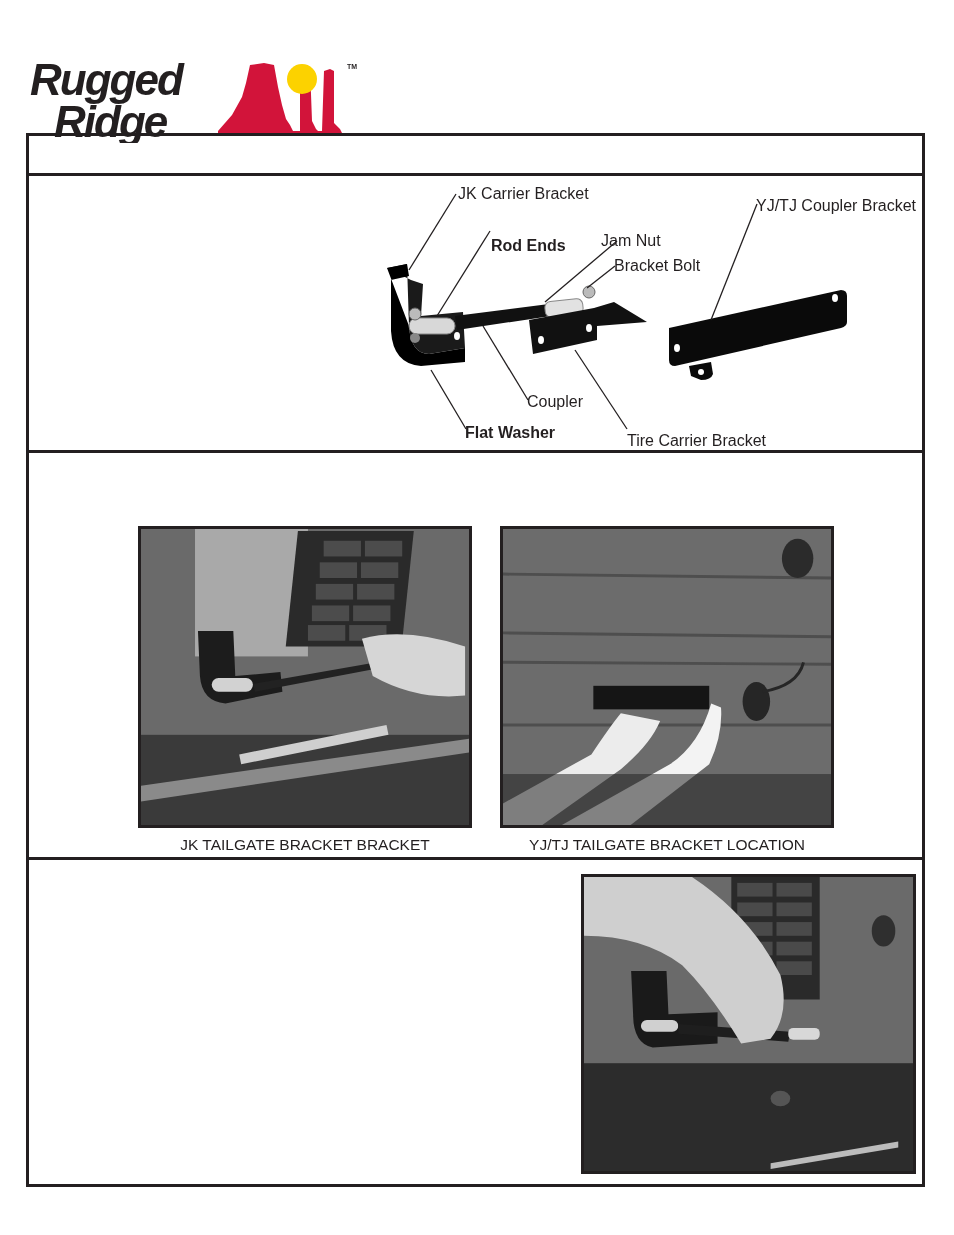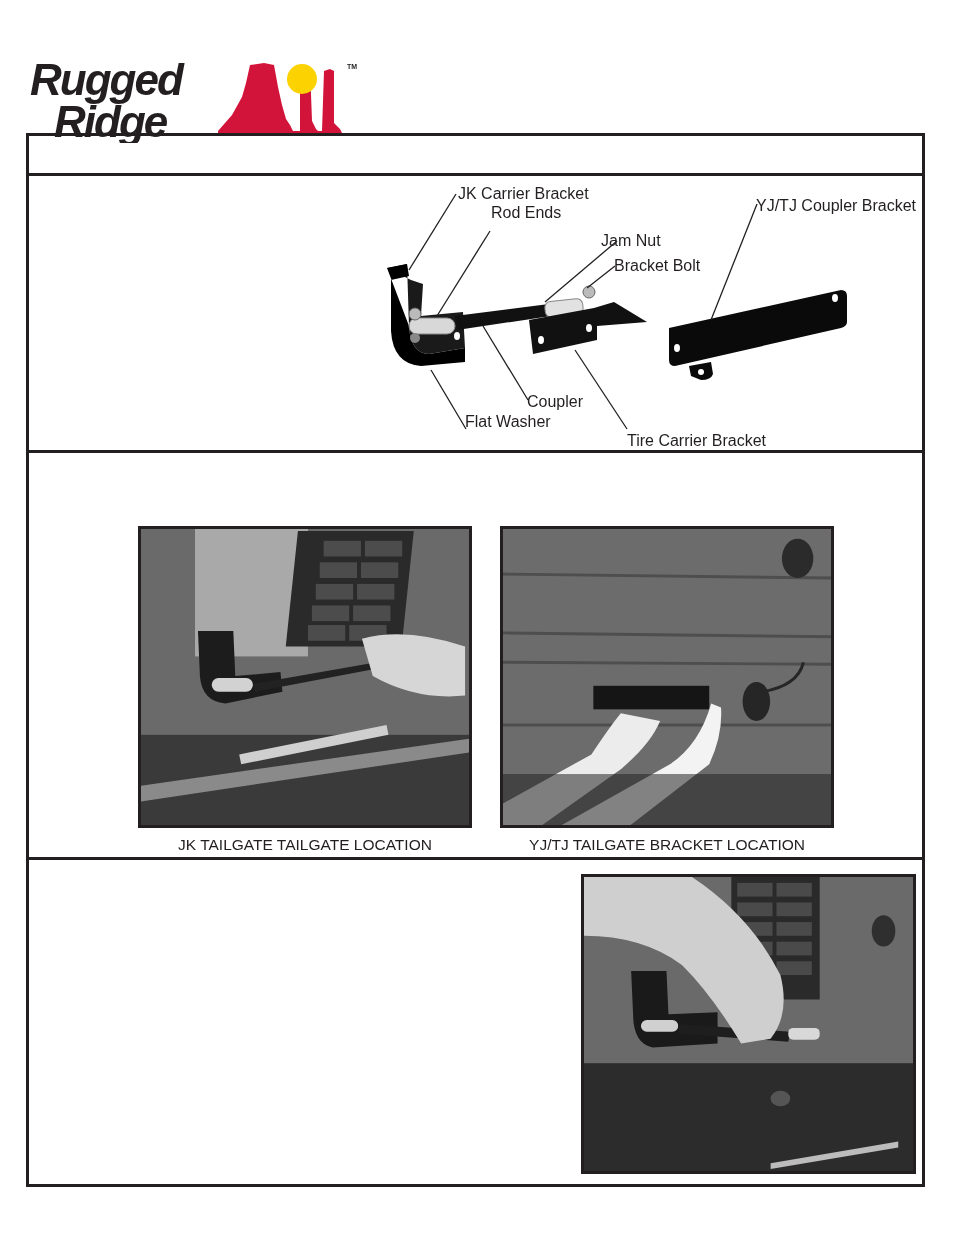--- a/index.html
+++ b/index.html
@@ -75,26 +75,26 @@
           <line x1="461" y1="55" x2="408" y2="140"></line>
           <line x1="588" y1="65" x2="516" y2="126"></line>
           <line x1="586" y1="90" x2="558" y2="112"></line>
           <line x1="728" y1="28" x2="682" y2="144"></line>
           <line x1="499" y1="224" x2="454" y2="150"></line>
           <line x1="437" y1="253" x2="402" y2="194"></line>
           <line x1="598" y1="253" x2="546" y2="174"></line>
         </g>
       </svg>
       <span class="callout" style="left:429px; top:10px;">JK Carrier Bracket</span>
-      <span class="callout" style="left:462px; top:29px;">Rod Ends</span>
+      <span class="callout" style="left:462px; top:62px;font-weight:bold;">Rod Ends</span>
       <span class="callout" style="left:572px; top:57px;">Jam Nut</span>
       <span class="callout" style="left:585px; top:82px;">Bracket Bolt</span>
       <span class="callout" style="left:727px; top:22px;">YJ/TJ Coupler Bracket</span>
       <span class="callout" style="left:498px; top:218px;">Coupler</span>
-      <span class="callout" style="left:436px; top:238px;">Flat Washer</span>
+      <span class="callout" style="left:436px; top:249px;font-weight:bold;">Flat Washer</span>
       <span class="callout" style="left:598px; top:249px;margin-top:8px;">Tire Carrier Bracket</span>
     </div>
     <span></span>
   </div>
 
   <div class="row row-locations">
     <span></span>
 
     <div class="photo" style="left:109px; top:73px; width:334px; height:302px;">
       <svg viewBox="0 0 334 302" preserveAspectRatio="none">
@@ -115,21 +115,21 @@
         </g>
         <path d="M58 104 L94 104 L96 150 L142 146 L144 166 L86 178 Q62 176 60 150 Z" fill="#1c1c1c"></path>
         <rect x="72" y="152" width="42" height="14" rx="7" fill="#d2d2d2"></rect>
         <path d="M114 158 L240 136 L242 142 L116 166 Z" fill="#222"></path>
         <path d="M225 112 Q270 100 330 120 L330 170 Q280 175 236 150 Z" fill="#d6d6d6"></path>
         <rect x="0" y="210" width="334" height="92" fill="#3a3a3a"></rect>
         <path d="M0 262 L334 214 L334 228 L0 278 Z" fill="#8a8a8a"></path>
         <path d="M100 230 L250 200 L252 210 L102 240 Z" fill="#cfcfcf"></path>
       </svg>
     </div>
-    <div class="caption" style="left:109px; top:383px; width:334px;">JK TAILGATE TAILGATE LOCATION</div>
+    <div class="caption" style="left:109px; top:383px; width:334px;">JK TAILGATE BRACKET BRACKET</div>
 
     <div class="photo" style="left:471px; top:73px; width:334px; height:302px;">
       <svg viewBox="0 0 334 302" preserveAspectRatio="none">
         <rect width="334" height="302" fill="#6c6c6c"></rect>
         <g stroke="#4e4e4e" stroke-width="3">
           <line x1="0" y1="46" x2="334" y2="50"></line>
           <line x1="0" y1="106" x2="334" y2="110"></line>
           <line x1="0" y1="136" x2="334" y2="138"></line>
           <line x1="0" y1="200" x2="334" y2="200"></line>
         </g>

